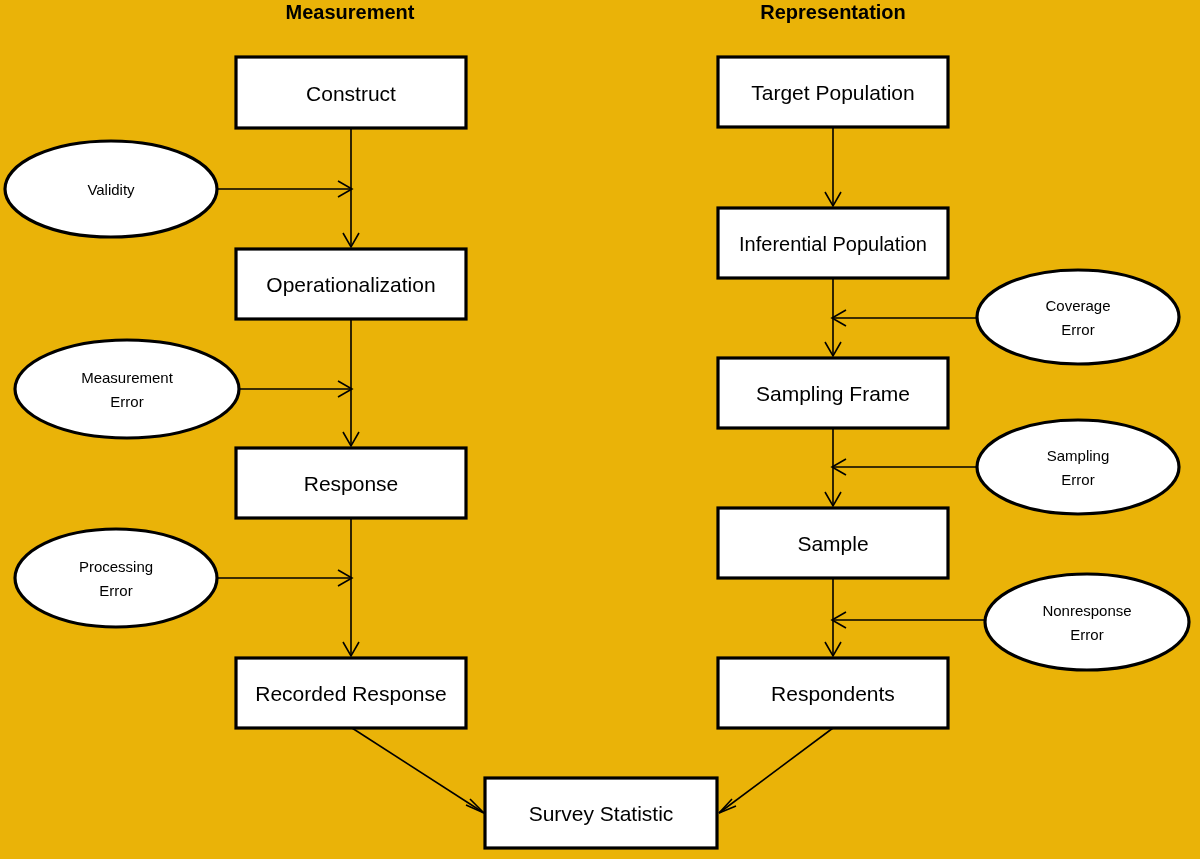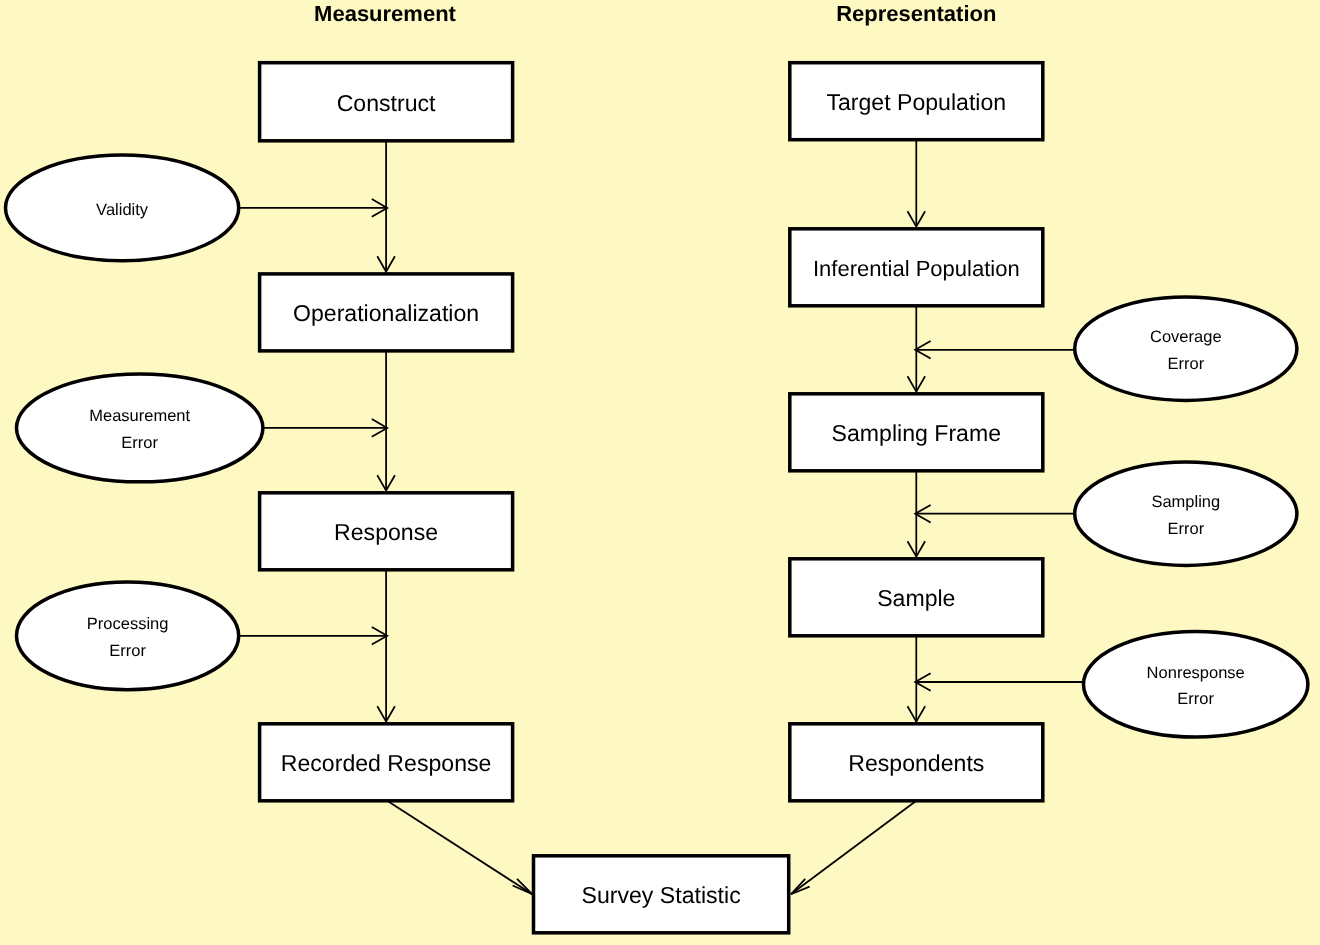--- a/index.html
+++ b/index.html
@@ -9,21 +9,21 @@
     background: #ffffff;
   }
   body {
     font-family: "Liberation Sans", sans-serif;
     color: #000000;
   }
   #diagram-root {
     position: relative;
     width: 1200px;
     height: 859px;
-    background: #fef9c3;
+    background: #eab308;
     overflow: hidden;
     text-align: right;
   }
   svg.canvas {
     position: absolute;
     top: 0;
     left: 0;
     width: 1200px;
     height: 859px;
     display: block;

